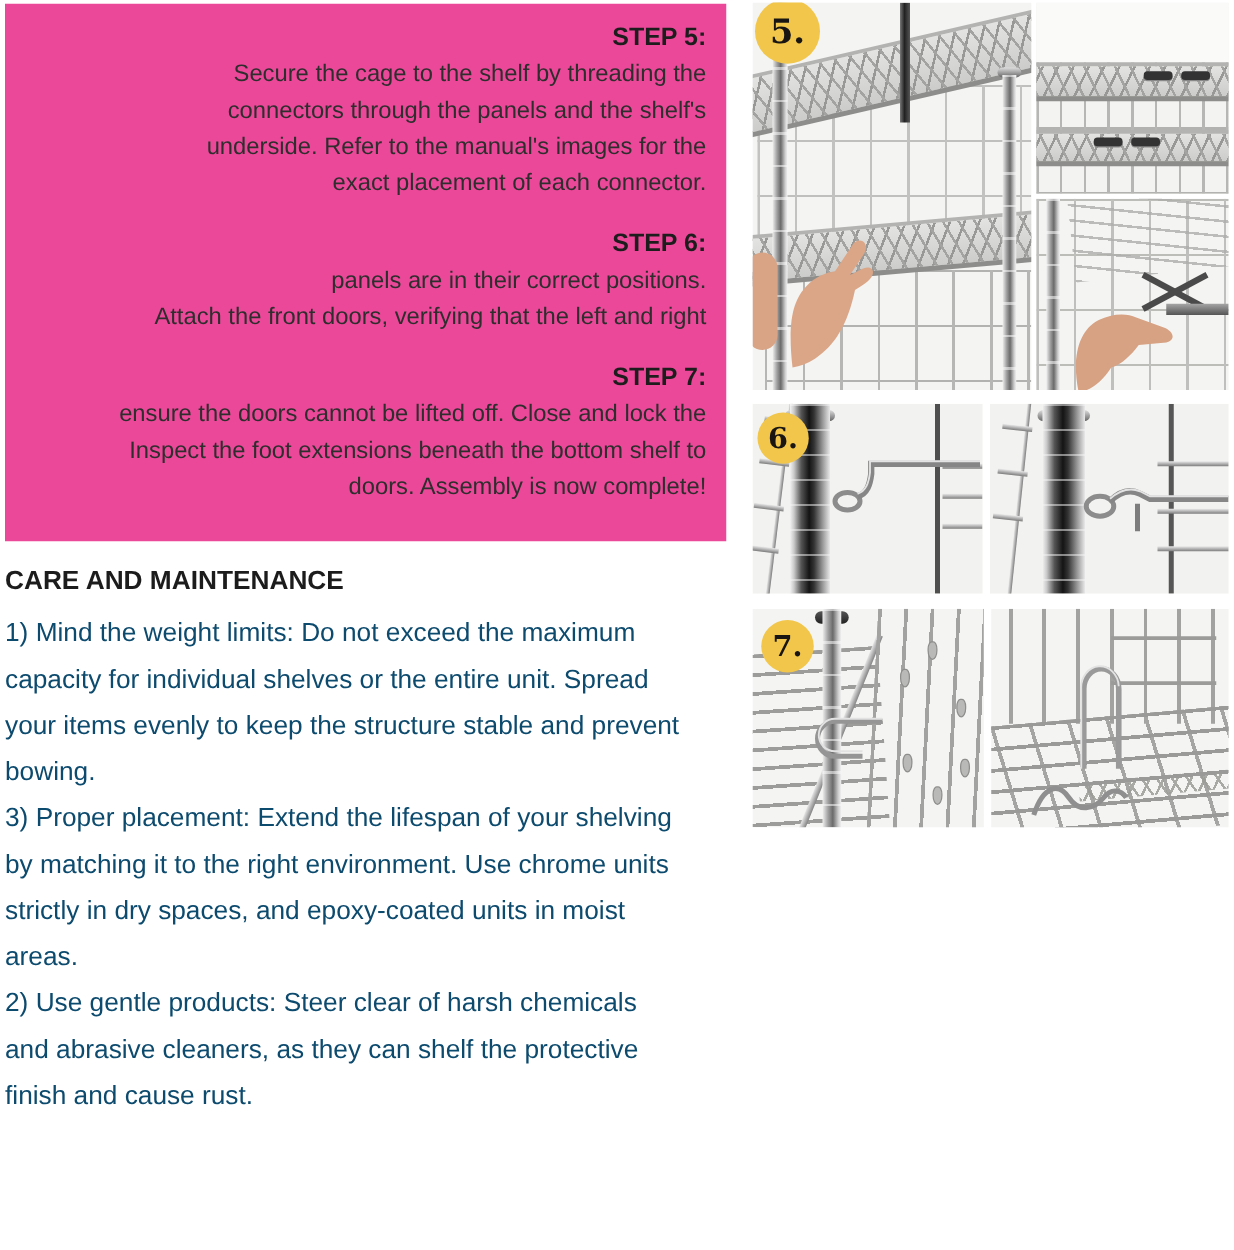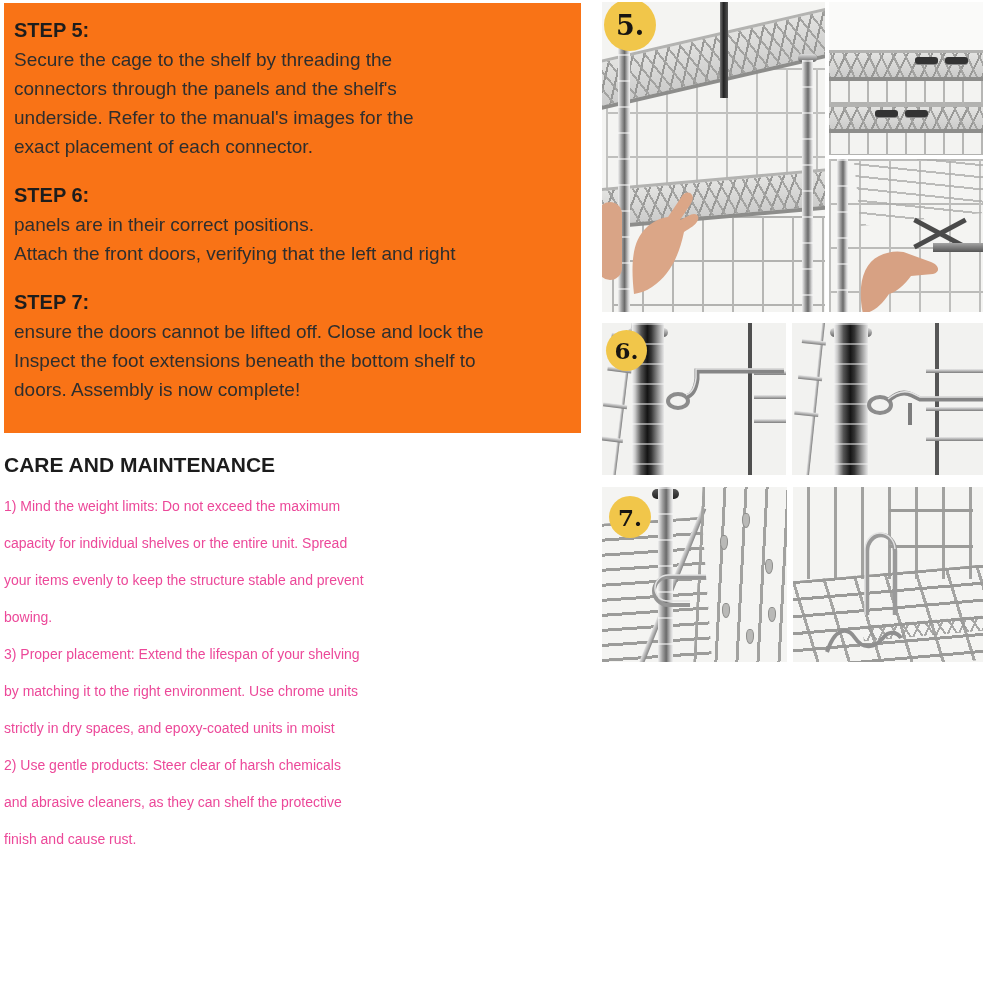--- a/index.html
+++ b/index.html
@@ -1,27 +1,27 @@
 <!DOCTYPE html>
 <html><head>
 <meta charset="utf-8">
 <style>
   html,body{margin:0;padding:0;background:#fff;}
   .canvas{position:relative;width:987px;height:1000px;background:#ffffff;overflow:hidden;
           font-family:"Liberation Sans",sans-serif;}
   
   .steps-box{position:absolute;left:4px;top:3px;width:577px;height:430px;
-             background:#f97316;box-sizing:border-box;padding:13px 16px 0 10px;}
+             background:#ec4899;box-sizing:border-box;padding:13px 16px 0 10px;text-align:right;}
   .step h3{margin:0;font-size:20px;line-height:29px;font-weight:bold;color:#1d1d1d;}
   .step + .step{margin-top:20px;}
   .ln{font-size:19px;line-height:29px;color:#2e2e2e;white-space:nowrap;}
   
   .care{position:absolute;left:4px;top:452px;width:586px;}
   .care h2{margin:0 0 10px 0;font-size:21px;line-height:26px;font-weight:bold;color:#1c1c1c;}
-  .cln{font-size:14px;line-height:37px;color:#ec4899;white-space:nowrap;}
+  .cln{font-size:21px;line-height:37px;color:#0c4a6e;white-space:nowrap;}
   
   .fig{position:absolute;background:#ffffff;overflow:hidden;}
   .fig5{left:602px;top:2px;width:381px;height:310px;}
   .fig6{left:602px;top:323px;width:381px;height:152px;}
   .fig7{left:602px;top:487px;width:381px;height:175px;}
   .panel{position:absolute;overflow:hidden;background:#f4f4f2;}
   .abs{position:absolute;}
   
   .badge{position:absolute;border-radius:50%;background:#F1C64A;color:#181512;
          display:flex;align-items:center;justify-content:center;
@@ -83,20 +83,21 @@
     <div>
       <div class="cln">1) Mind the weight limits: Do not exceed the maximum</div>
       <div class="cln">capacity for individual shelves or the entire unit. Spread</div>
       <div class="cln">your items evenly to keep the structure stable and prevent</div>
       <div class="cln">bowing.</div>
     </div>
     <div>
       <div class="cln">3) Proper placement: Extend the lifespan of your shelving</div>
       <div class="cln">by matching it to the right environment. Use chrome units</div>
       <div class="cln">strictly in dry spaces, and epoxy-coated units in moist</div>
+      <div class="cln">areas.</div>
     </div>
     <div>
       <div class="cln">2) Use gentle products: Steer clear of harsh chemicals</div>
       <div class="cln">and abrasive cleaners, as they can shelf the protective</div>
       <div class="cln">finish and cause rust.</div>
     </div>
   </section>
 
   <figure class="fig fig5" style="margin:0">
 

